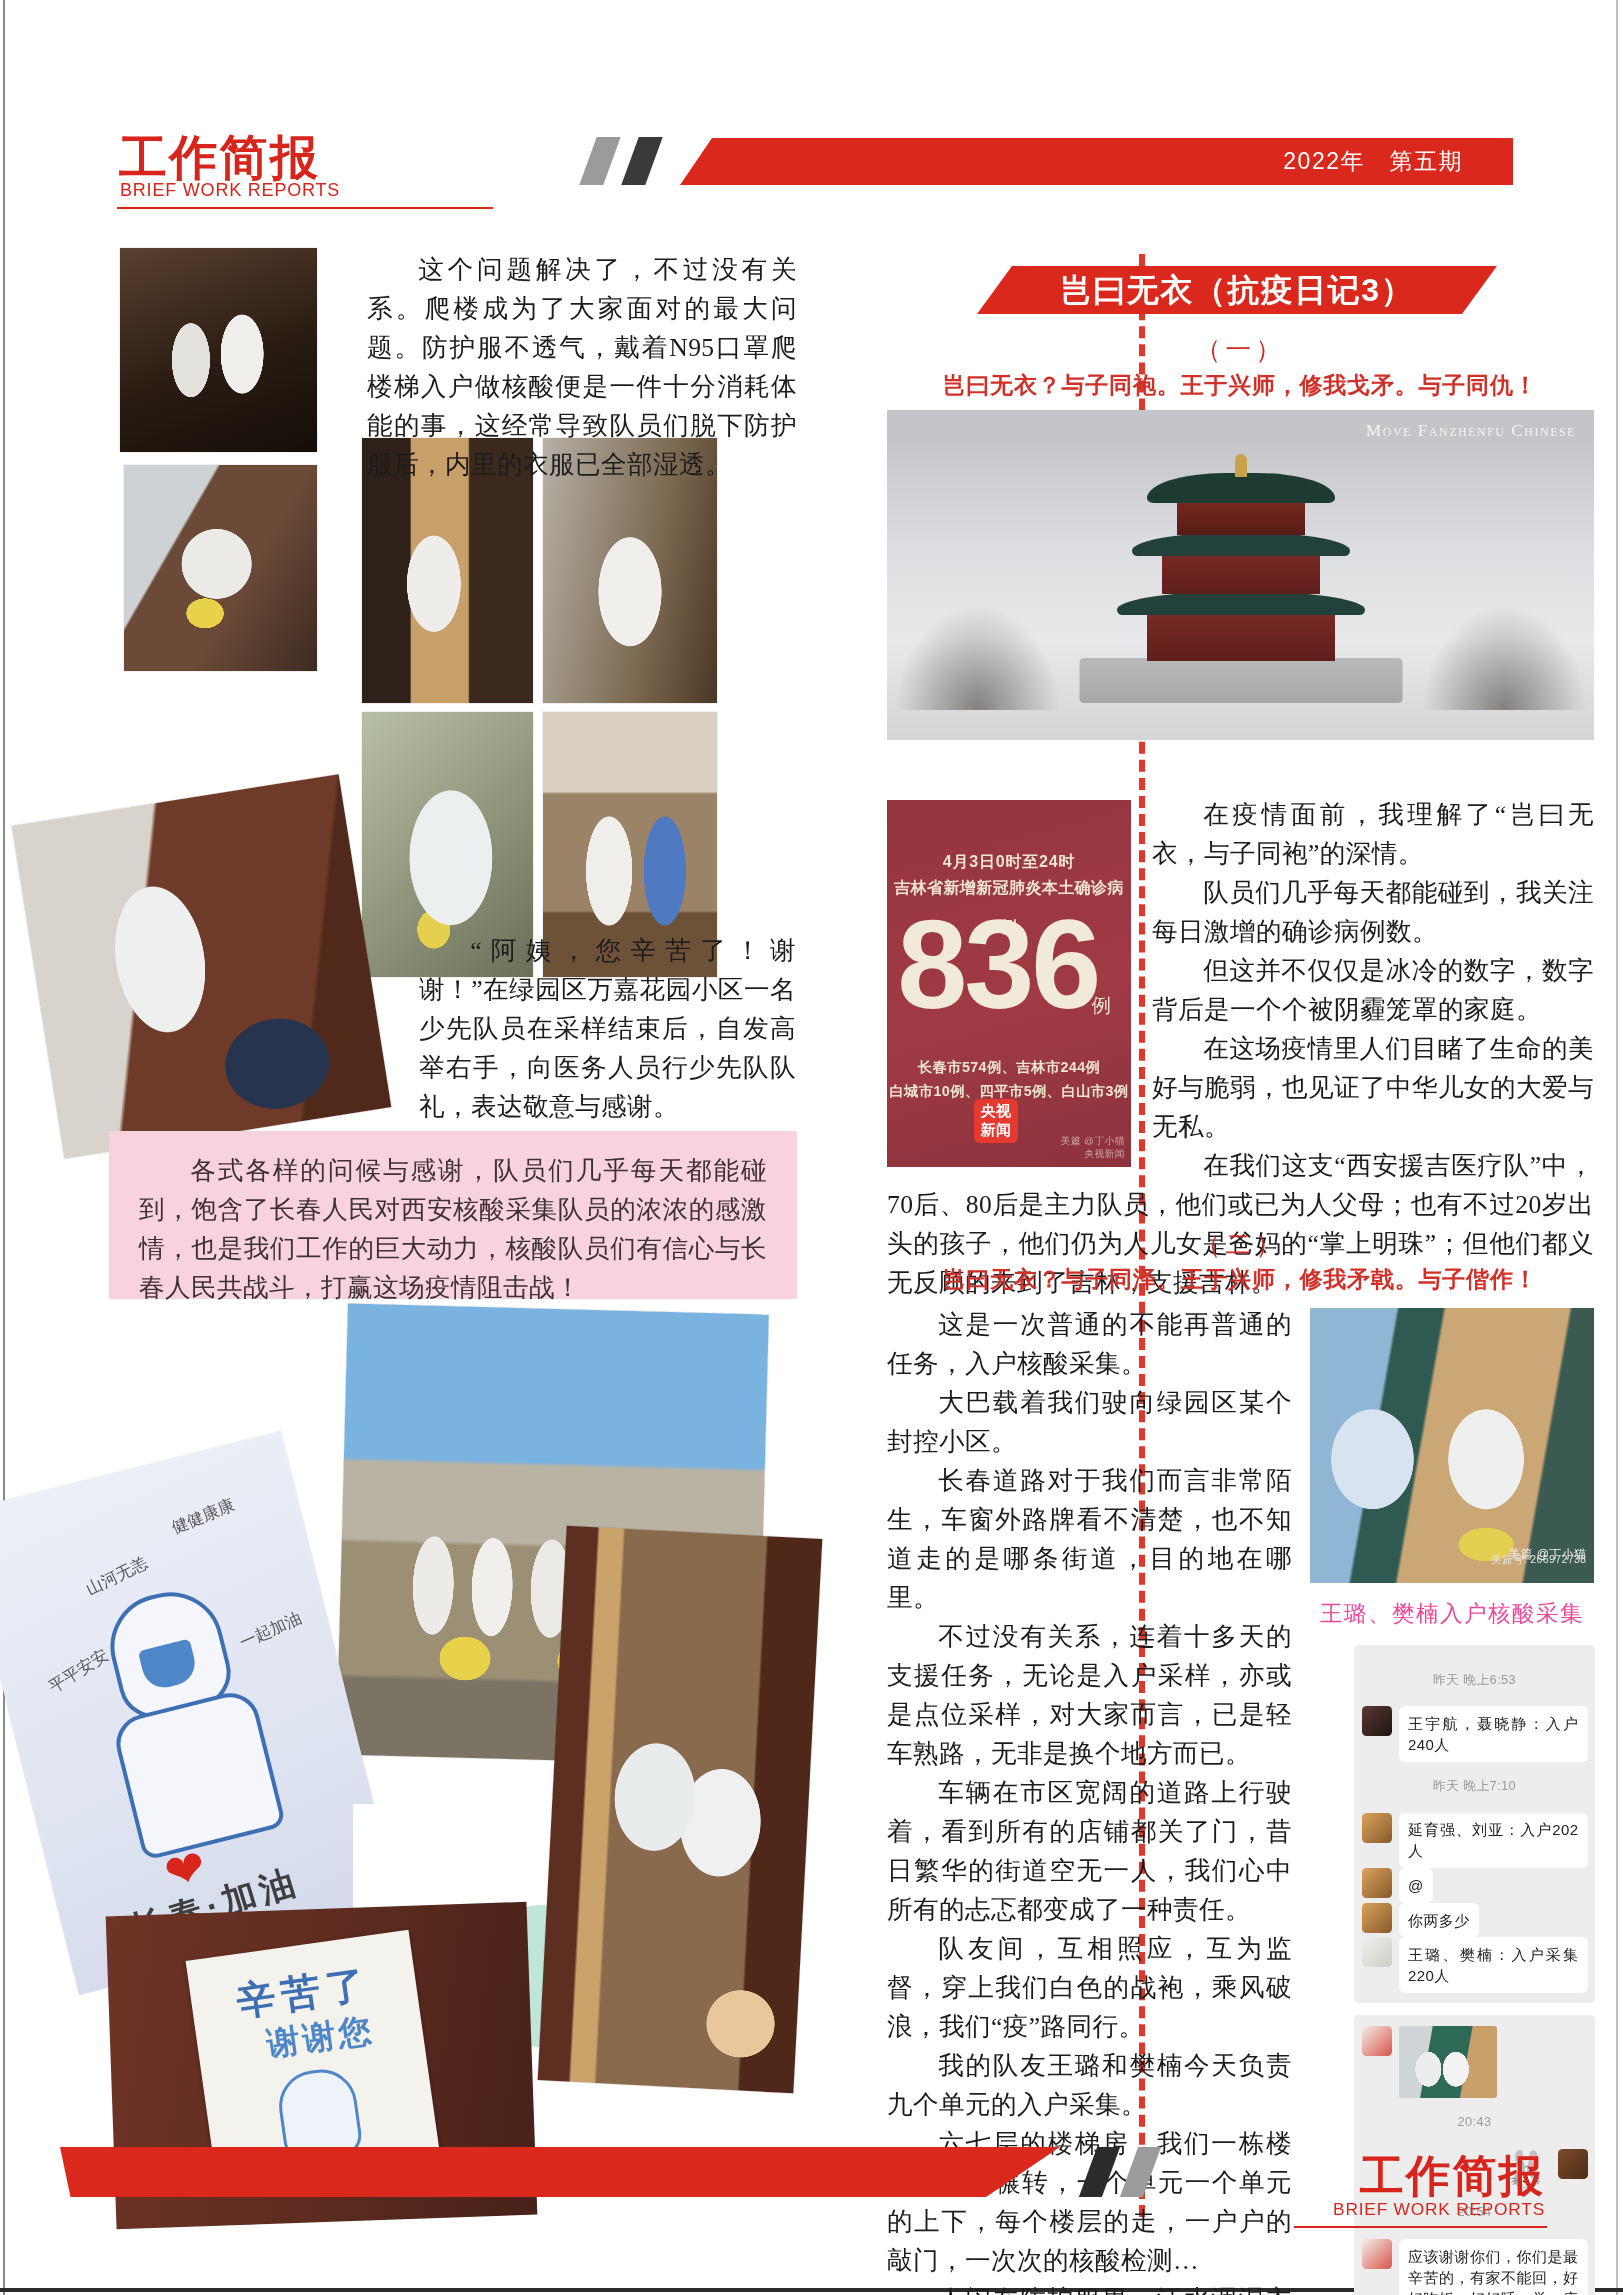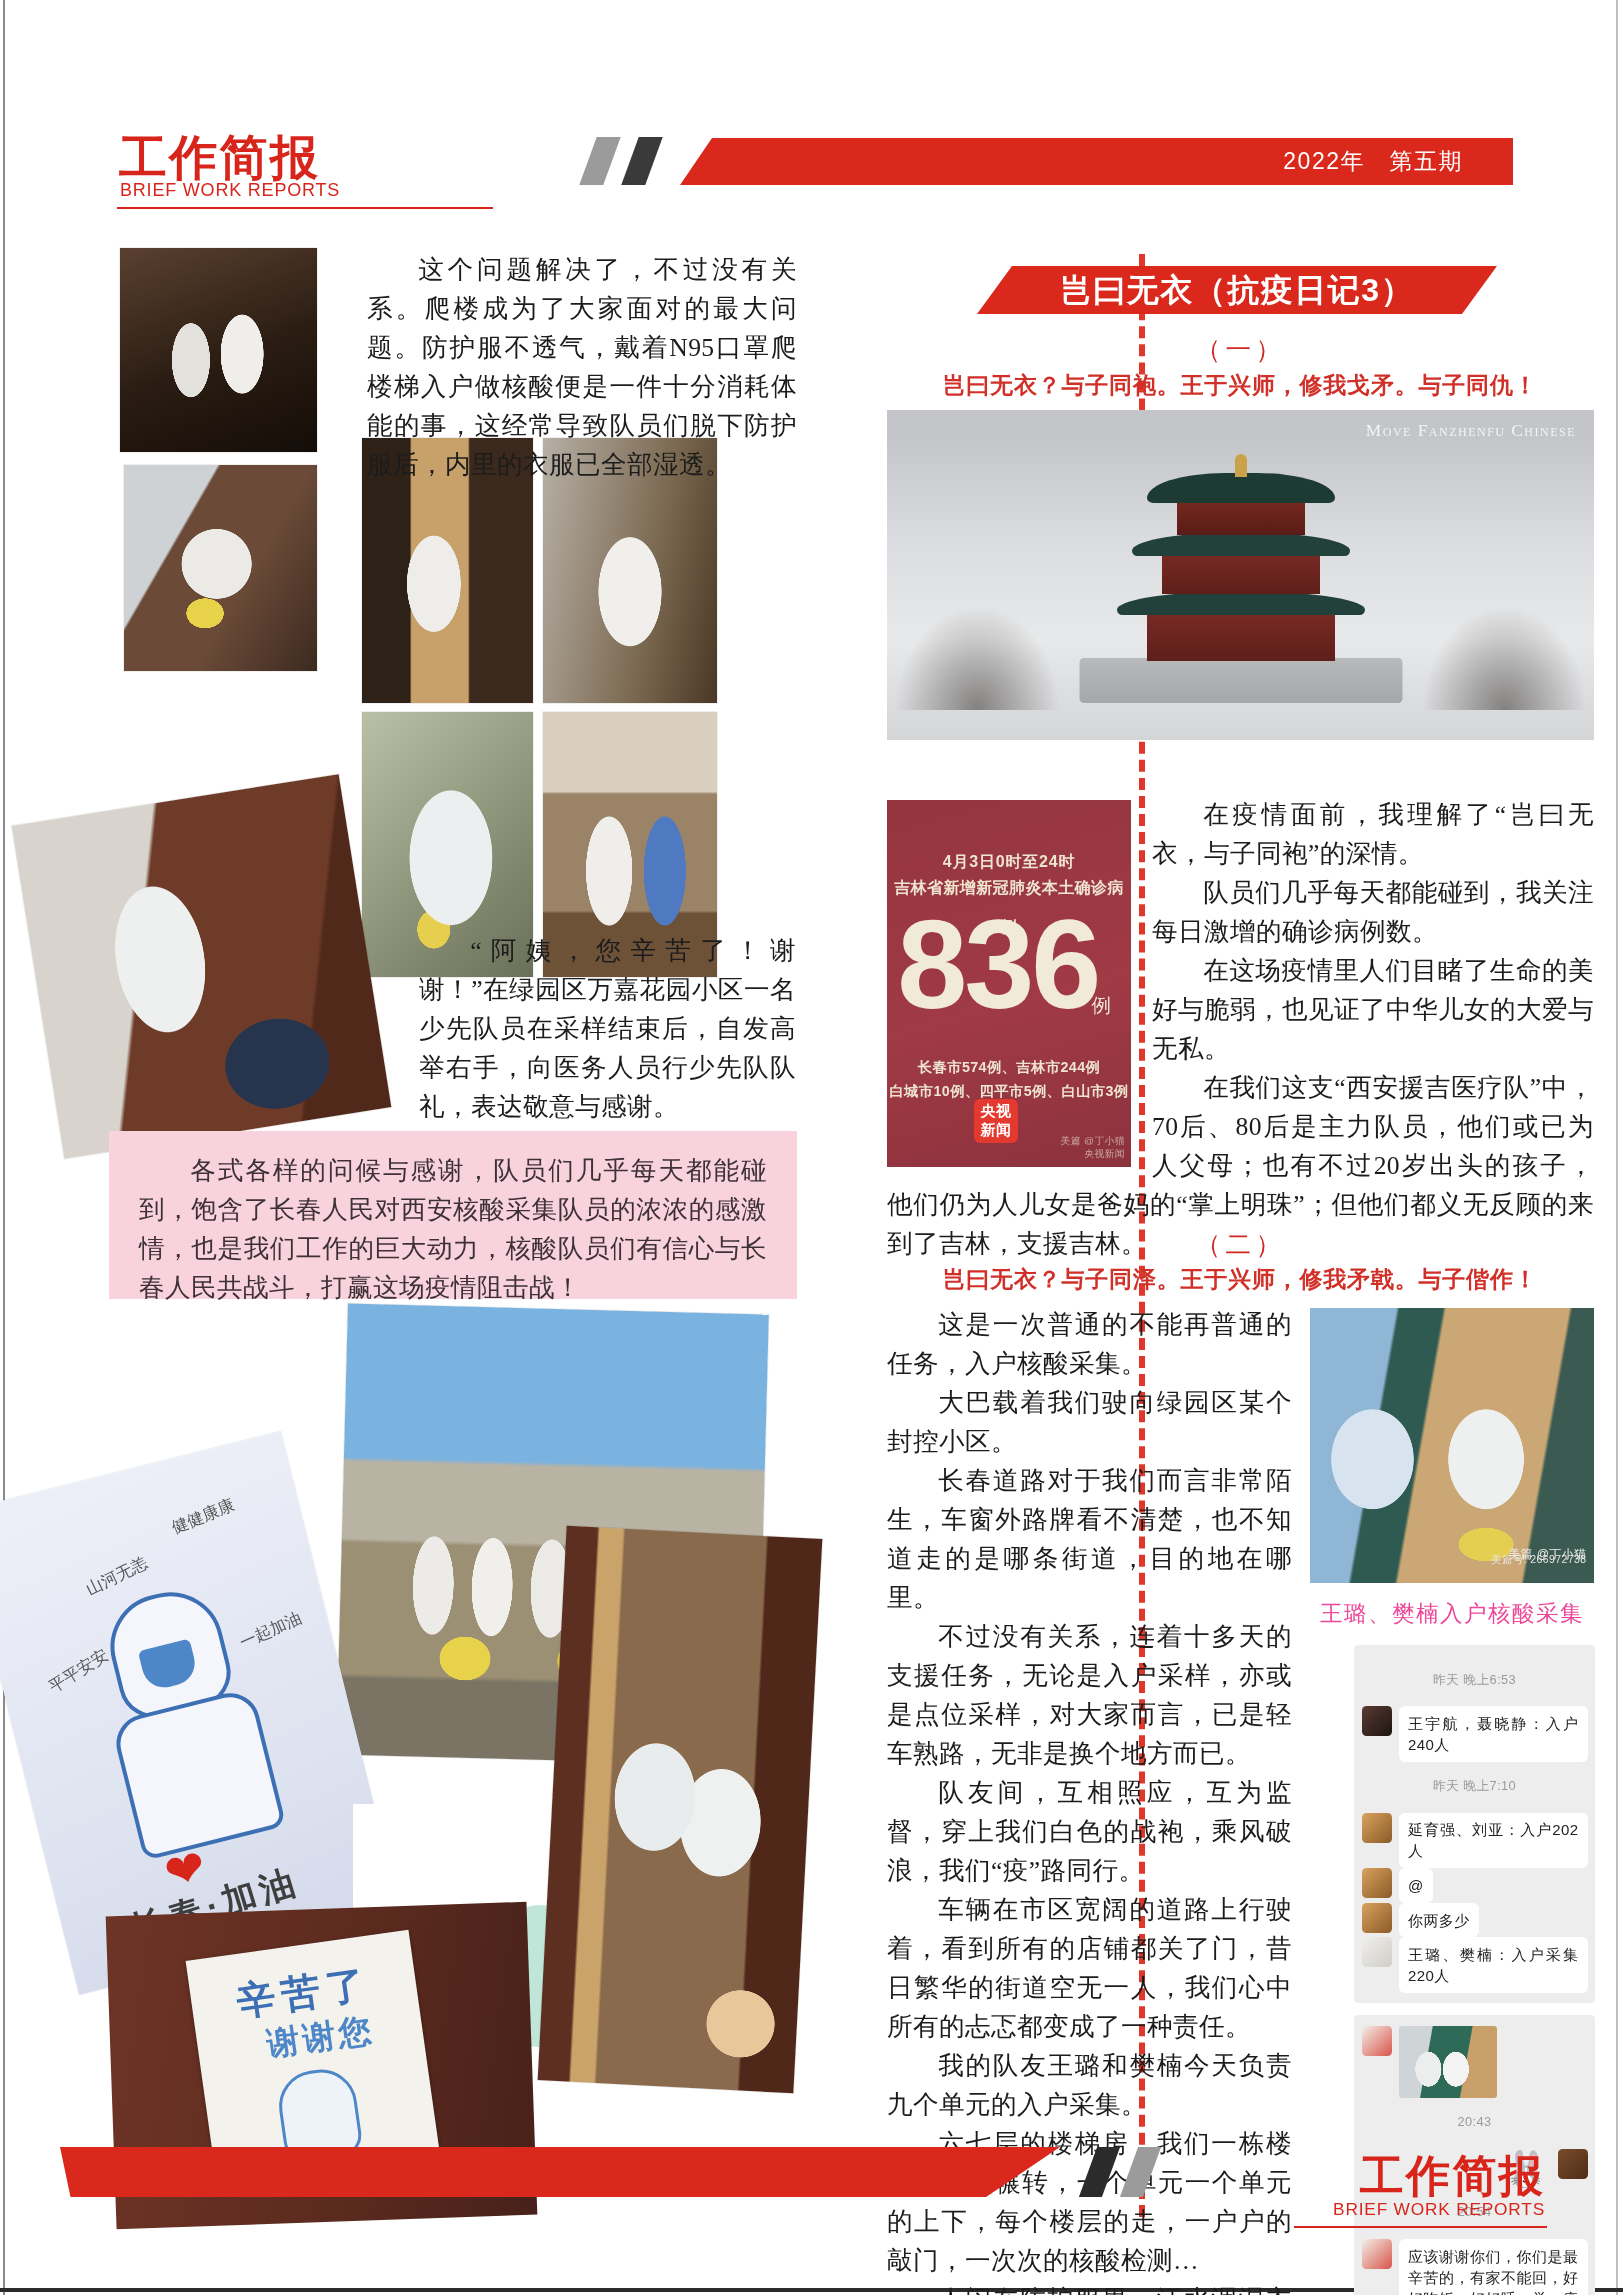--- a/index.html
+++ b/index.html
@@ -270,20 +270,21 @@
         <div>央视</div>
         <div>新闻</div>
       </div>
       <div class="cc-wm">
         <div>美篇 @丁小猫</div>
         <div>央视新闻</div>
       </div>
     </div>
     <p>在疫情面前，我理解了“岂曰无衣，与子同袍”的深情。</p>
     <p>队员们几乎每天都能碰到，我关注每日激增的确诊病例数。</p>
+    <p>但这并不仅仅是冰冷的数字，数字背后是一个个被阴霾笼罩的家庭。</p>
     <p>在这场疫情里人们目睹了生命的美好与脆弱，也见证了中华儿女的大爱与无私。</p>
     <p>在我们这支“西安援吉医疗队”中，70后、80后是主力队员，他们或已为人父母；也有不过20岁出头的孩子，他们仍为人儿女是爸妈的“掌上明珠”；但他们都义无反顾的来到了吉林，支援吉林。</p>
   </div>
 
   <div class="abs sec-mark" style="top:1227px;">（二）</div>
   <div class="abs quote" style="top:1264px;">岂曰无衣？与子同泽。王于兴师，修我矛戟。与子偕作！</div>
 
   <div class="abs body-text sec2-flow">
     <div class="rightfloat">
       <div class="ppee-photo">
@@ -333,22 +334,22 @@
           <div class="c-bub">应该谢谢你们，你们是最辛苦的，有家不能回，好好吃饭，好好睡一觉，疫情结束后给你寄吉林的好吃的😶</div>
         </div>
 
       </div>
     </div>
 
     <p>这是一次普通的不能再普通的任务，入户核酸采集。</p>
     <p>大巴载着我们驶向绿园区某个封控小区。</p>
     <p>长春道路对于我们而言非常陌生，车窗外路牌看不清楚，也不知道走的是哪条街道，目的地在哪里。</p>
     <p>不过没有关系，连着十多天的支援任务，无论是入户采样，亦或是点位采样，对大家而言，已是轻车熟路，无非是换个地方而已。</p>
+    <p>车辆在市区宽阔的道路上行驶着，看到所有的店铺都关了门，昔日繁华的街道空无一人，我们心中所有的忐忑都变成了一种责任。</p>
     <p>队友间，互相照应，互为监督，穿上我们白色的战袍，乘风破浪，我们“疫”路同行。</p>
-    <p>车辆在市区宽阔的道路上行驶着，看到所有的店铺都关了门，昔日繁华的街道空无一人，我们心中所有的忐忑都变成了一种责任。</p>
     <p>我的队友王璐和樊楠今天负责九个单元的入户采集。</p>
     <p>六七层的楼梯房，我们一栋楼一栋楼的辗转，一个单元一个单元的上下，每个楼层的走，一户户的敲门，一次次的核酸检测…</p>
     <p>人闷在防护服里，汗水洇湿衣物，双腿如铅块般沉重，有居民怕我们低血糖执意要送给</p>
   </div>
 
   <div class="abs fband"></div>
   <div class="abs fslash fslash-a"></div>
   <div class="abs fslash fslash-b"></div>
   <div class="abs flogo-cn">工作简报</div>
   <div class="abs flogo-en">BRIEF WORK REPORTS</div>

